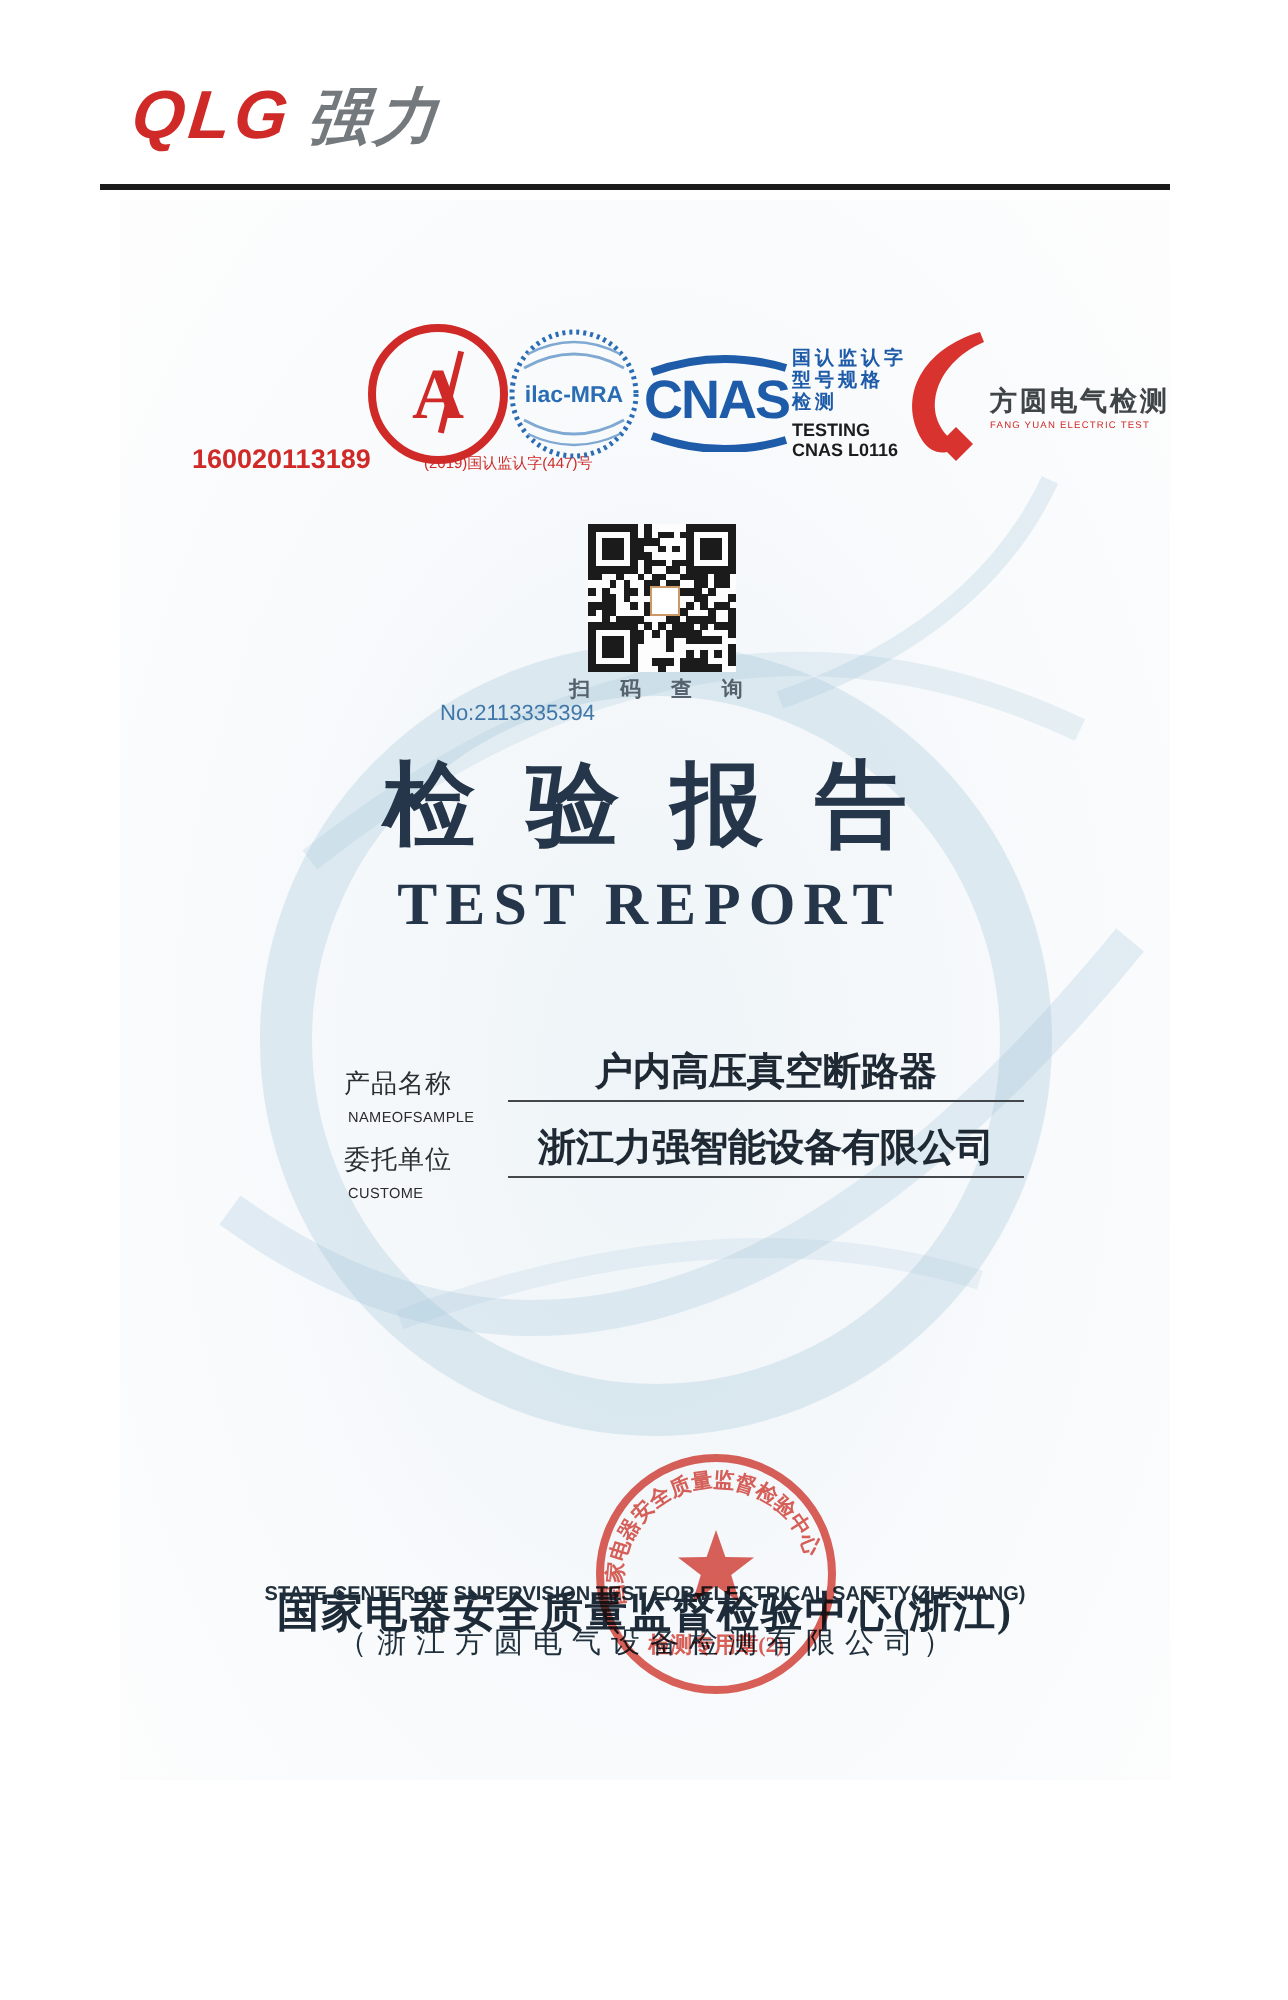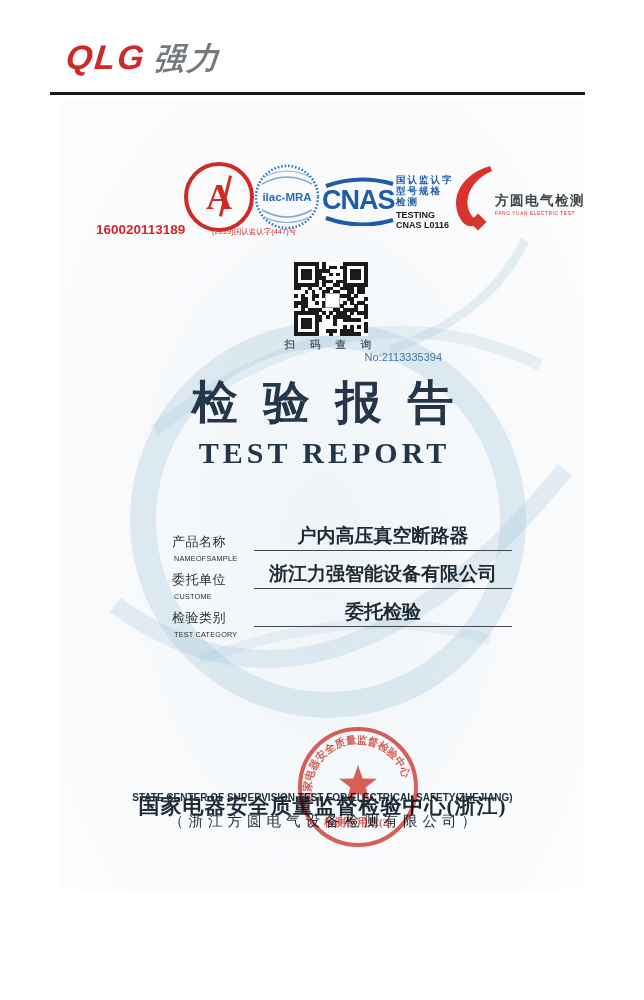--- a/index.html
+++ b/index.html
@@ -45,21 +45,21 @@
   .fy-text{position:absolute;left:49px;top:28px;}
   .fy-cn{font-size:13.5px;font-weight:800;color:#3f4447;letter-spacing:1.5px;font-family:"Liberation Sans",sans-serif;}
   .fy-en{font-size:4.8px;color:#cf2a27;letter-spacing:.6px;margin-top:1px;font-family:"Liberation Sans",sans-serif;}
 
   
   .qr{position:absolute;left:234px;top:162px;width:74px;height:74px;background:#fdfdfd;}
   .qr-center{position:absolute;left:31px;top:31px;width:13px;height:13px;background:#fff;border:1px solid #c96;
              display:flex;align-items:center;justify-content:center;font-size:7px;color:#c44;}
   .qr-caption{position:absolute;left:160px;top:238px;width:222px;text-align:center;font-size:10.5px;font-weight:700;
               color:#56636e;letter-spacing:6px;font-family:"Liberation Sans",sans-serif;}
-  .qr-number{position:absolute;left:160px;top:251px;width:222px;text-align:right;font-size:11px;
+  .qr-number{position:absolute;left:160px;top:251px;width:222px;text-align:left;font-size:11px;
              color:#4076a8;font-family:"Liberation Sans",sans-serif;}
 
   
   .title-cn{position:absolute;left:0;top:272px;width:525px;text-align:center;font-size:46px;font-weight:700;
             color:#25364a;letter-spacing:26px;padding-left:26px;box-sizing:border-box;}
   .title-en{position:absolute;left:0;top:336px;width:525px;text-align:center;font-size:30px;font-weight:700;
             color:#25364a;letter-spacing:4px;padding-left:4px;box-sizing:border-box;}
 
   
   .fields{position:absolute;left:112px;top:430px;width:340px;}
@@ -402,27 +402,20 @@
         </div>
         <div class="fvalue">户内高压真空断路器</div>
       </div>
       <div class="frow">
         <div class="flabel-wrap">
           <div class="flabel">委托单位</div>
           <div class="fsub">CUSTOME</div>
         </div>
         <div class="fvalue">浙江力强智能设备有限公司</div>
       </div>
-      <div class="frow">
-        <div class="flabel-wrap">
-          <div class="flabel">检验类别</div>
-          <div class="fsub">TEST CATEGORY</div>
-        </div>
-        <div class="fvalue">委托检验</div>
-      </div>
     </div>
 
     <div class="f-center-cn">国家电器安全质量监督检验中心(浙江)</div>
     <div class="f-center-en">STATE CENTER OF SUPERVISION TEST FOR ELECTRICAL SAFETY(ZHEJIANG)</div>
     <div class="f-company">（浙江方圆电气设备检测有限公司）</div>
 
     <svg class="stamp" viewBox="0 0 130 130">
       <defs>
         <path id="arcpath" d="M 20,82 A 47,47 0 1 1 110,82" fill="none"></path>
       </defs>

